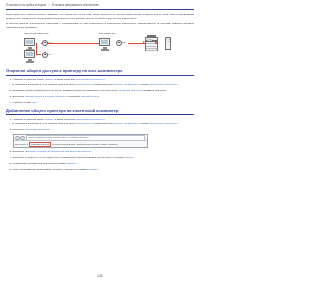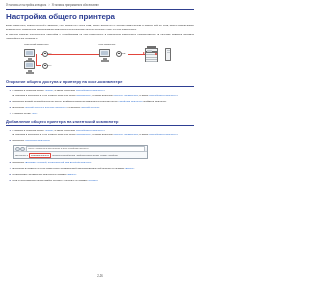--- a/index.html
+++ b/index.html
@@ -112,21 +112,20 @@
 
 <div class="page">
 
   <div class="breadcrumb">
     <span>Установка и настройка аппарата</span>
     <span class="sep">&gt;</span>
     <span>Установка программного обеспечения</span>
   </div>
   <div class="rule"></div>
 
-  <div class="title">Настройка общего принтера</div>
 
   <div class="intro">
     <p>Если компьютер, подключенный к аппарату, уже подключен через USB, также подключен к другим компьютерам в рамках той же сети, можно использовать возможность совместного использования принтера путем открытия общего доступа к нему на хост-компьютере.</p>
     <p>В данном разделе объясняются настройки с устройствами на хост-компьютере и клиентском компьютере соответственно. В качестве примера показана настройка в ОС Windows 7.</p>
   </div>
 
   <div class="diagram">
 
     <div class="dg-label" style="left:18px;top:0px;">Клиентский компьютер</div>
     <div class="dg-label" style="left:92px;top:0px;">Хост-компьютер</div>

